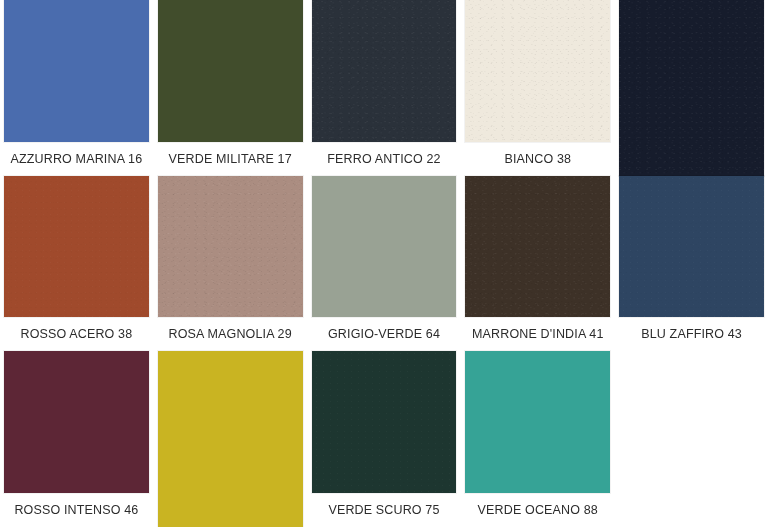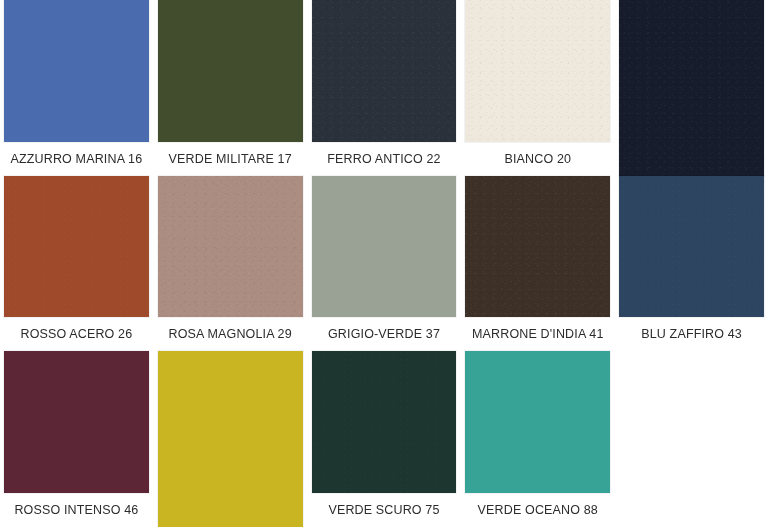--- a/index.html
+++ b/index.html
@@ -111,36 +111,36 @@
     <div class="swatch-cell">
       <div class="swatch-chip" style="background: rgb(65, 77, 44);"></div>
       <div class="swatch-label">VERDE MILITARE 17</div>
     </div>
     <div class="swatch-cell">
       <div class="swatch-chip texture-grain" style="background: rgb(42, 49, 58);"></div>
       <div class="swatch-label">FERRO ANTICO 22</div>
     </div>
     <div class="swatch-cell">
       <div class="swatch-chip texture-grain" style="background: rgb(239, 233, 221);"></div>
-      <div class="swatch-label">BIANCO 20</div>
+      <div class="swatch-label">BIANCO 38</div>
     </div>
     <div class="swatch-cell">
       <div class="swatch-chip texture-grain" style="background: rgb(22, 28, 44);"></div>
     </div>
     <div class="swatch-cell">
       <div class="swatch-chip texture-fine" style="background: rgb(160, 74, 44);"></div>
-      <div class="swatch-label">ROSSO ACERO 26</div>
+      <div class="swatch-label">ROSSO ACERO 38</div>
     </div>
     <div class="swatch-cell">
       <div class="swatch-chip texture-grain" style="background: rgb(171, 141, 129);"></div>
       <div class="swatch-label">ROSA MAGNOLIA 29</div>
     </div>
     <div class="swatch-cell">
       <div class="swatch-chip" style="background: rgb(153, 162, 148);"></div>
-      <div class="swatch-label">GRIGIO-VERDE 37</div>
+      <div class="swatch-label">GRIGIO-VERDE 64</div>
     </div>
     <div class="swatch-cell">
       <div class="swatch-chip texture-grain" style="background: rgb(61, 49, 39);"></div>
       <div class="swatch-label">MARRONE D'INDIA 41</div>
     </div>
     <div class="swatch-cell">
       <div class="swatch-chip texture-fine" style="background: rgb(46, 69, 98);"></div>
       <div class="swatch-label">BLU ZAFFIRO 43</div>
     </div>
     <div class="swatch-cell">

